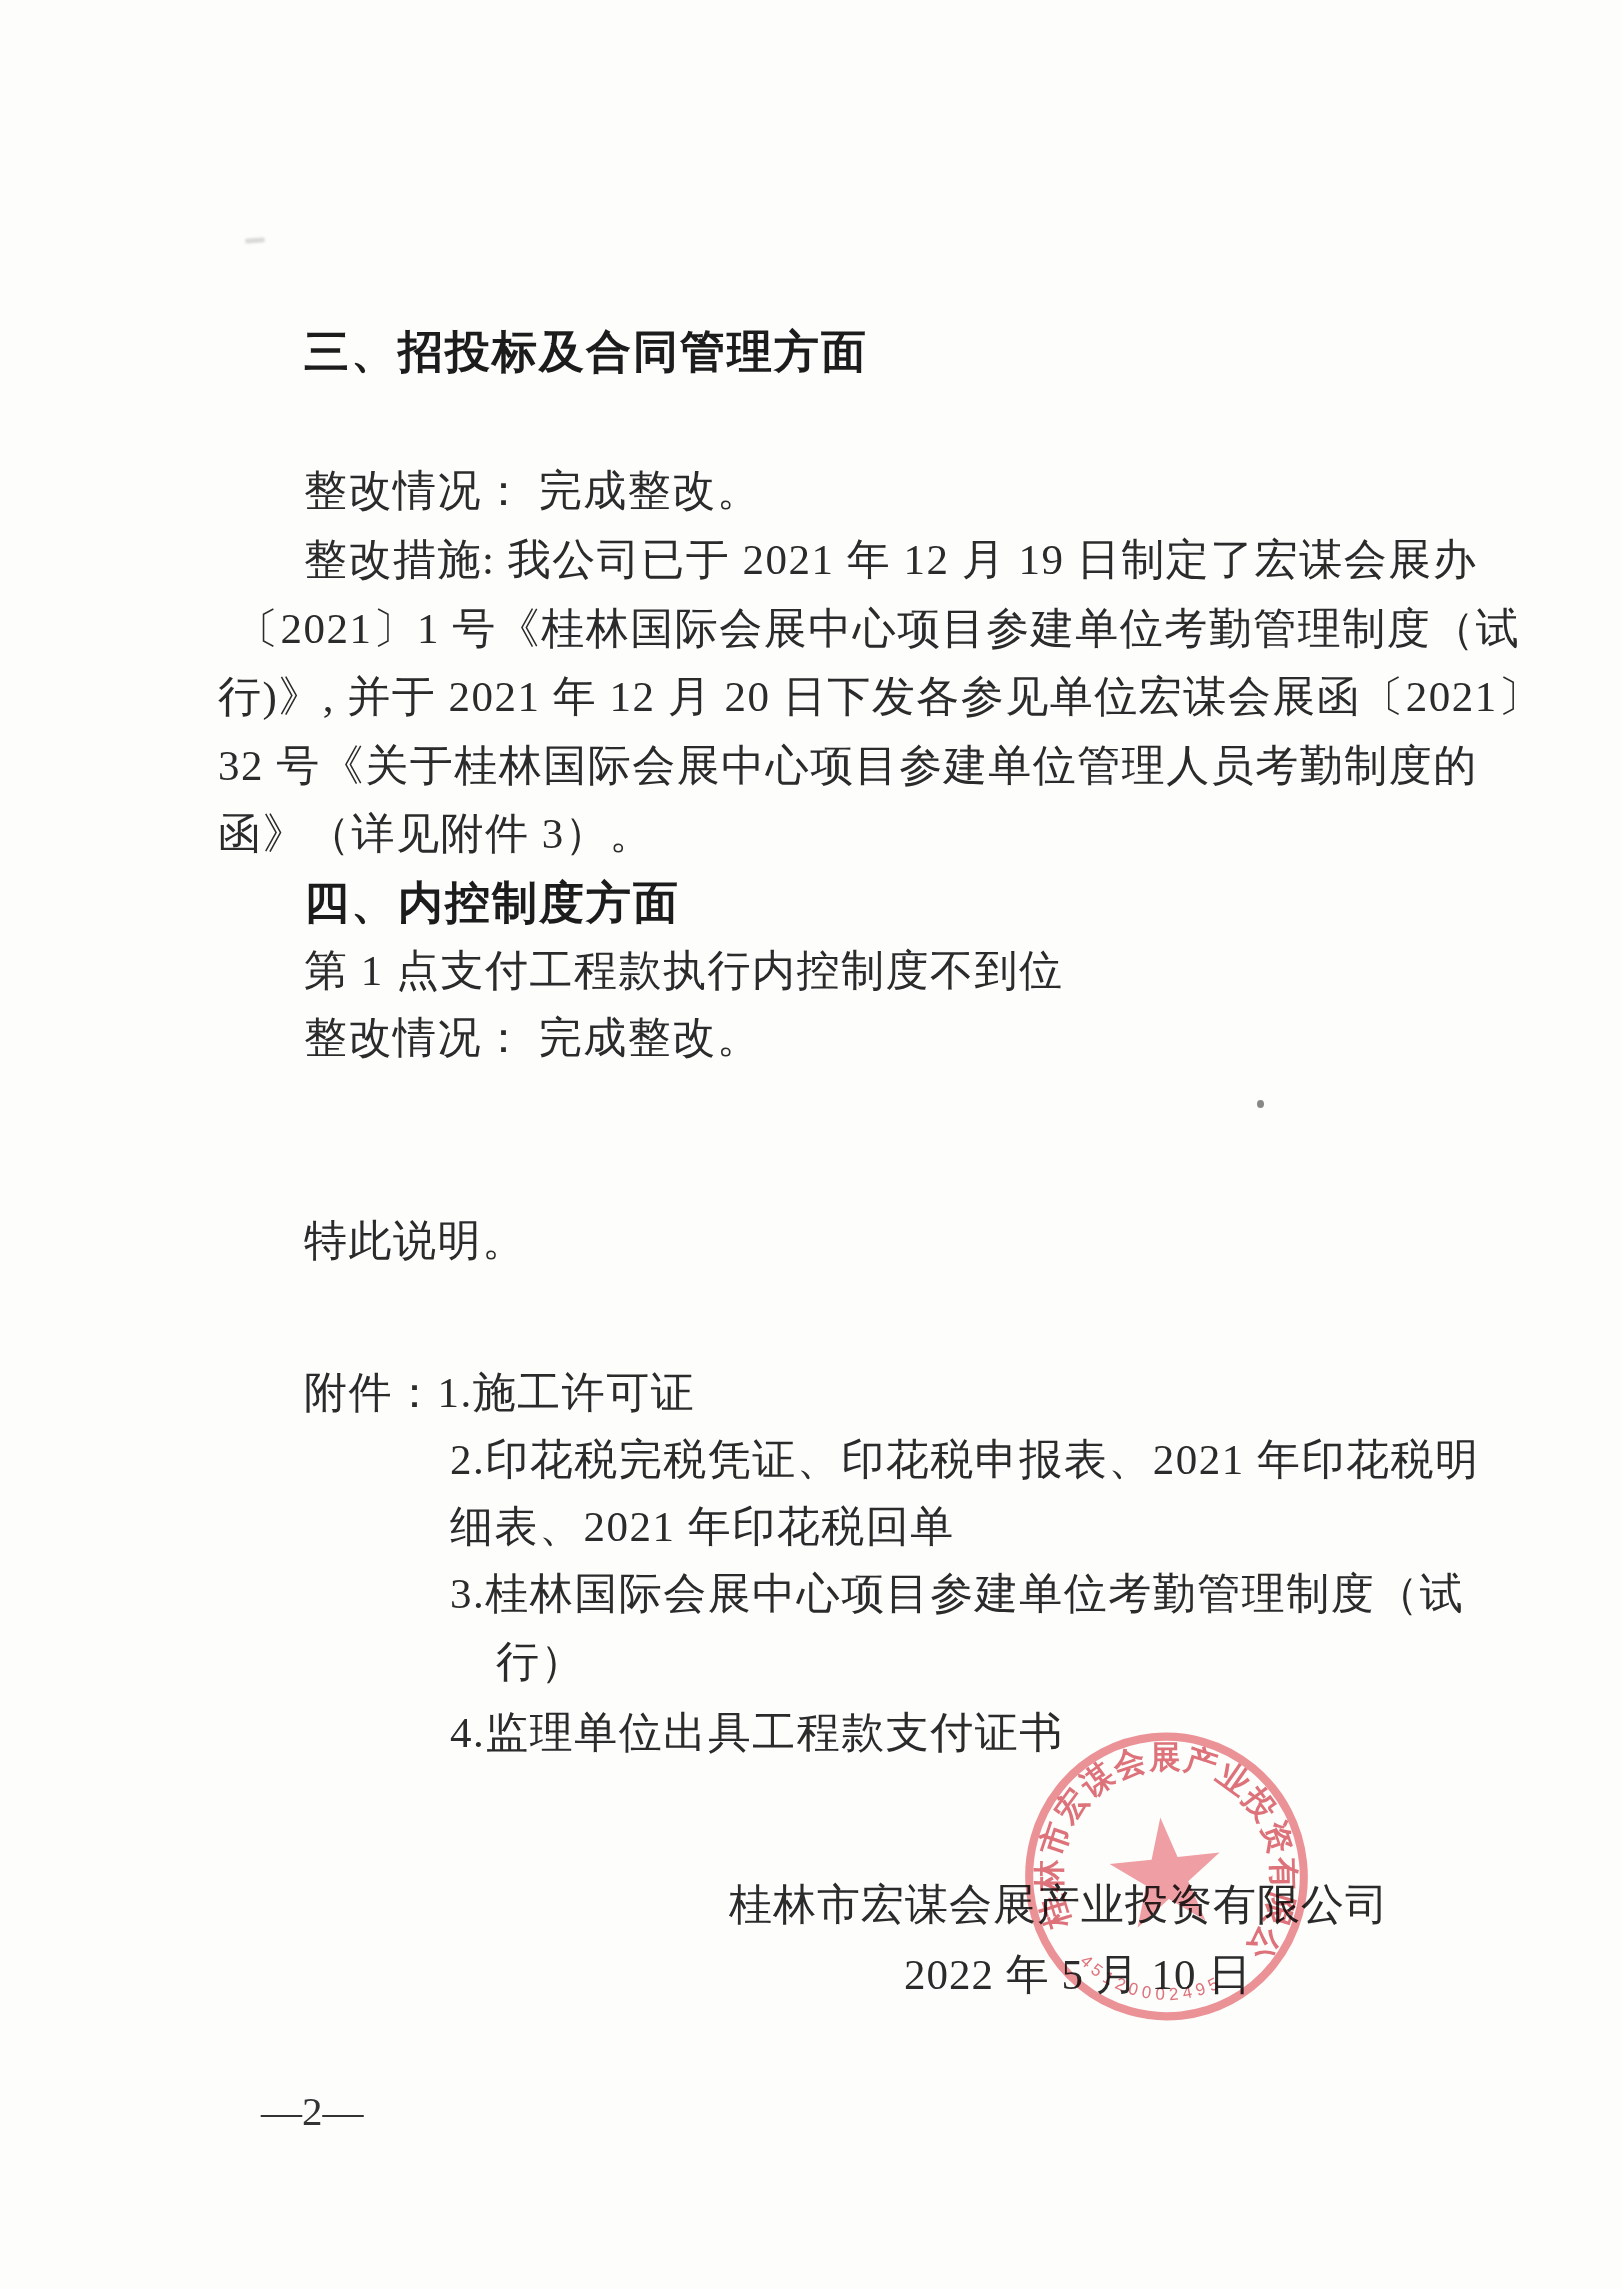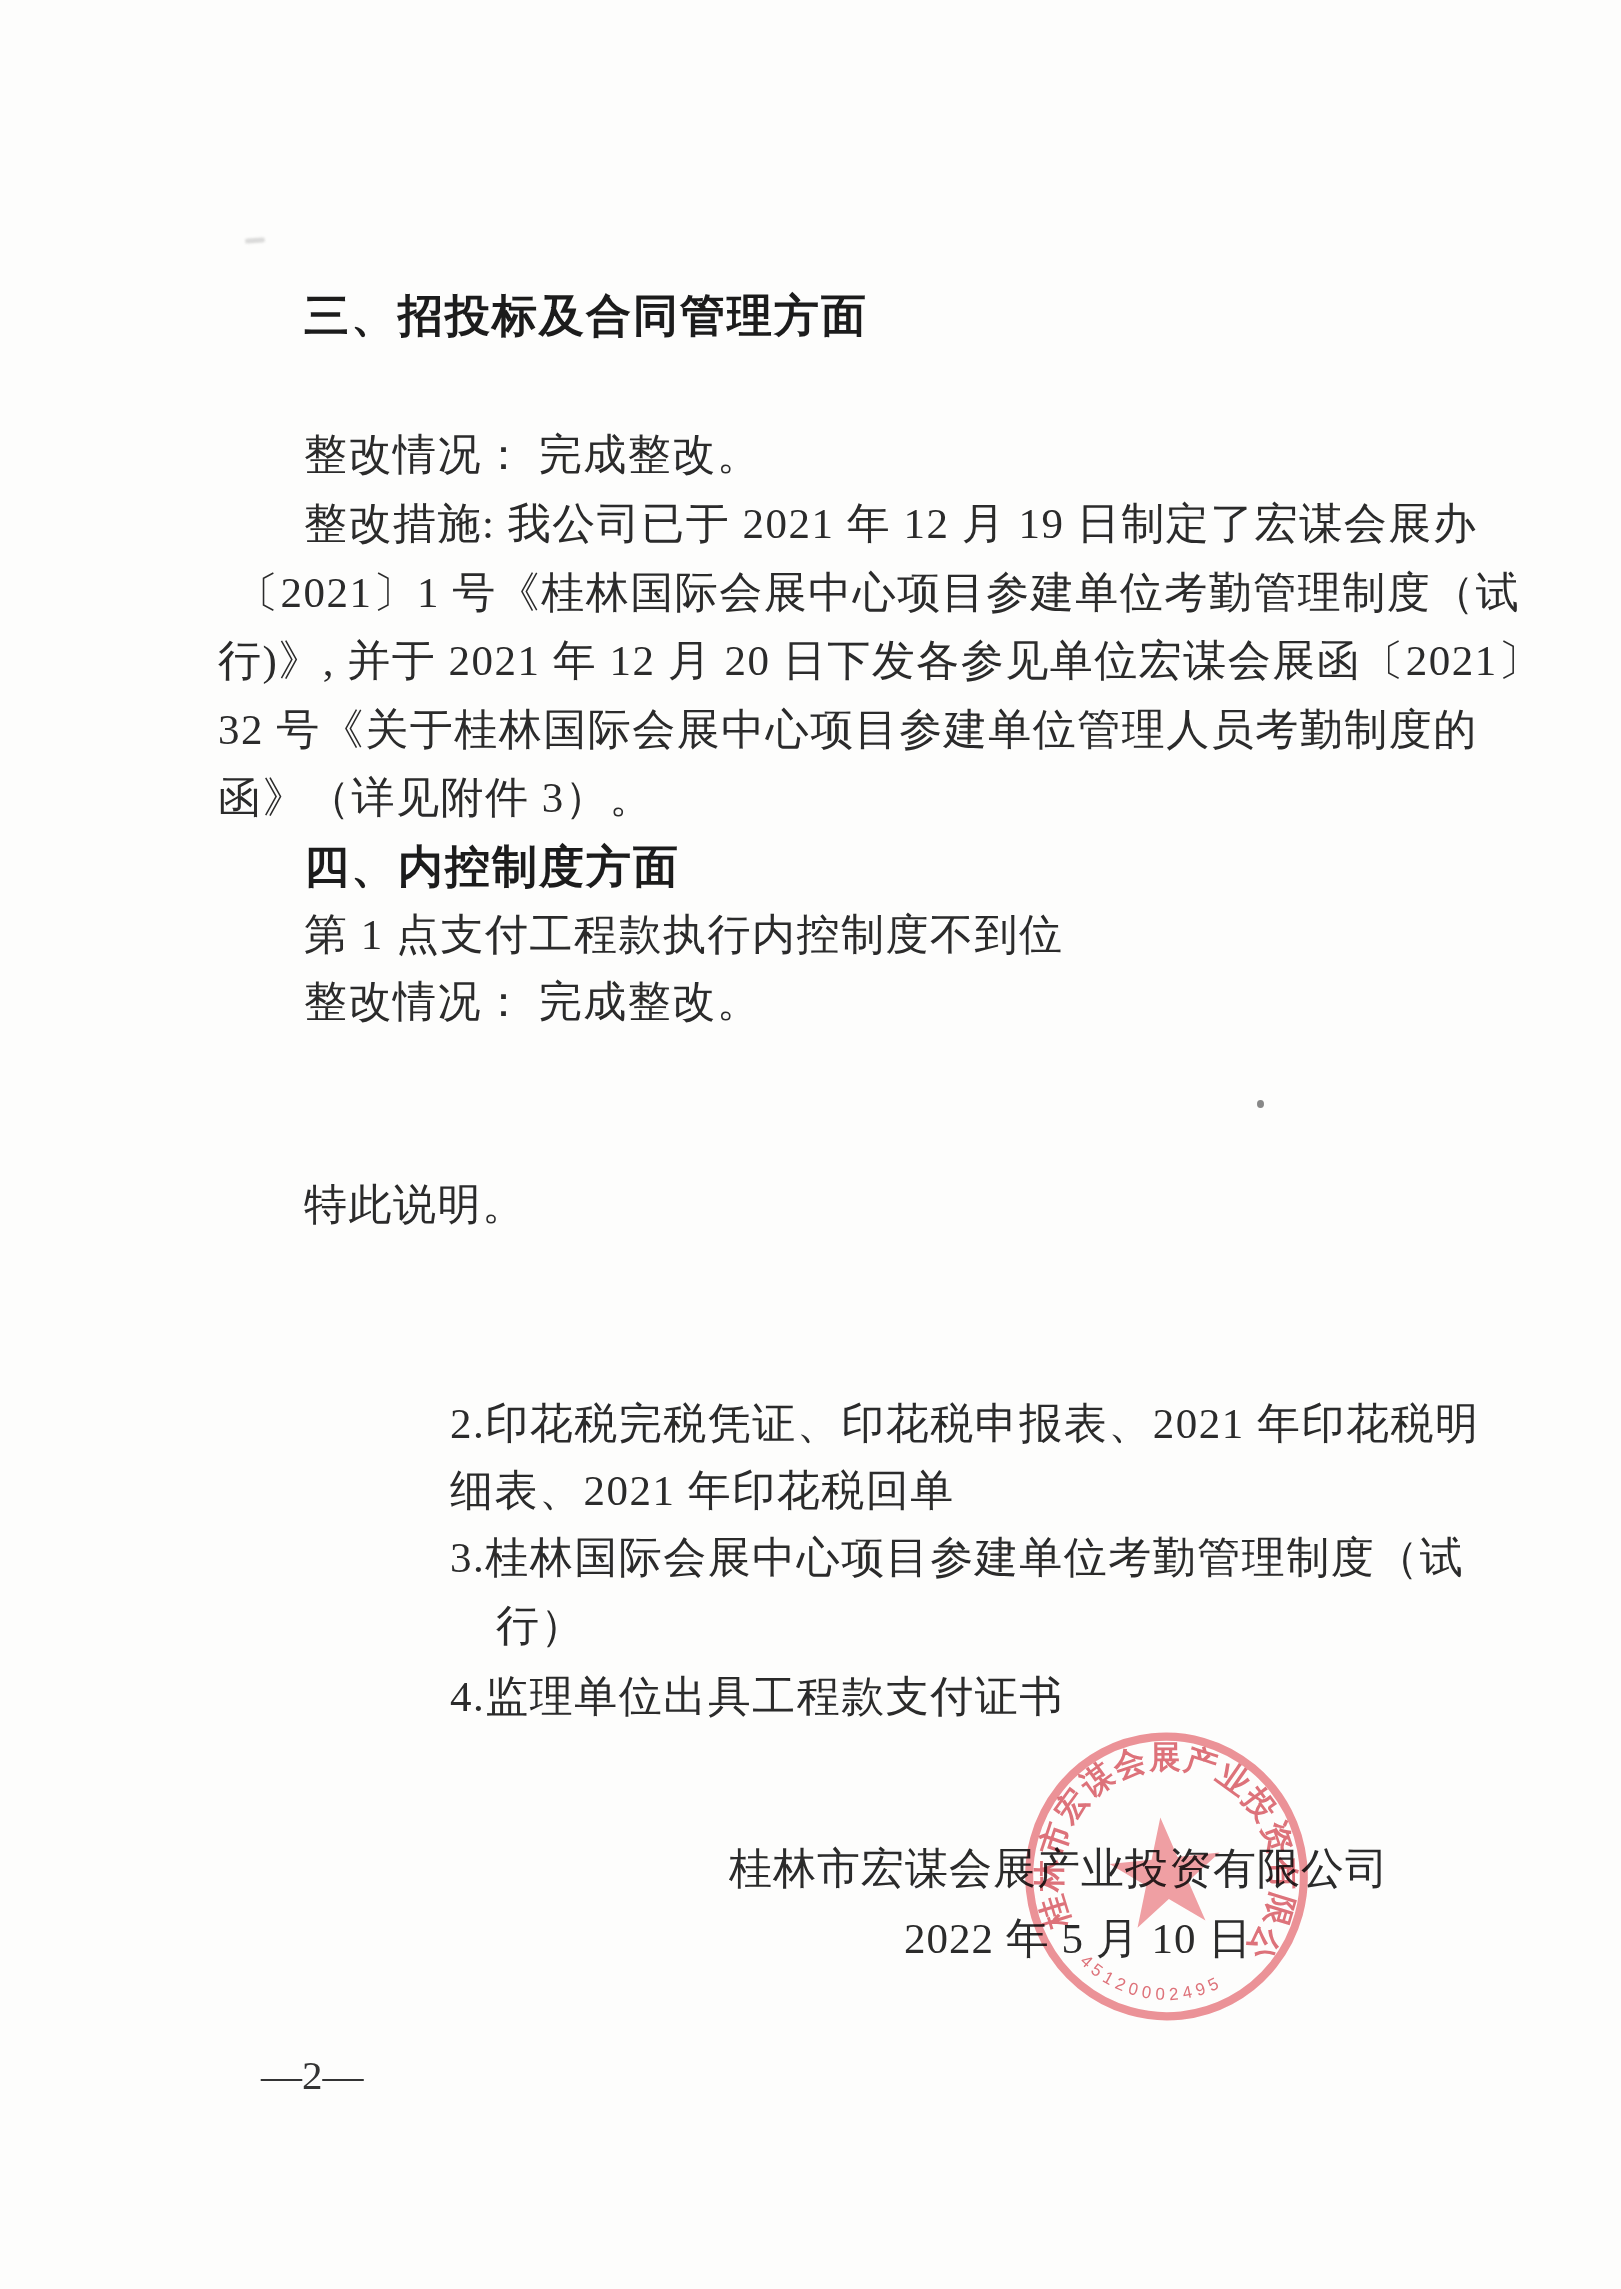--- a/index.html
+++ b/index.html
@@ -12,20 +12,21 @@
     color:#262626;
   }
   .page{position:absolute;inset:0;}
   .ln{
     position:absolute;
     white-space:pre;
     font-size:43px;
     line-height:51px;
     letter-spacing:1.5px;
     color:#2b2b2b;
+    margin-top:36px;
   }
   .ln.h{
     font-family:"Liberation Sans","DejaVu Sans",sans-serif;
     font-weight:700;
     font-size:45px;
     letter-spacing:2px;
     color:#1c1c1c;
   }
   .ln.sig{letter-spacing:1px;}
   .ln.pageno{font-size:41px;letter-spacing:0;color:#333;}
@@ -75,20 +76,21 @@
 
   <div class="ln h" style="left:304px;top:841px">四、内控制度方面</div>
 
   <div class="ln" style="left:304px;top:909px">第 1 点支付工程款执行内控制度不到位</div>
 
   <div class="ln" style="left:304px;top:976px">整改情况： 完成整改。</div>
 
 
   <div class="ln" style="left:304px;top:1179px">特此说明。</div>
 
+  <div class="ln" style="left:304px;top:1331px">附件：1.施工许可证</div>
   <div class="ln" style="left:450px;top:1398px">2.印花税完税凭证、印花税申报表、2021 年印花税明</div>
   <div class="ln" style="left:450px;top:1465px">细表、2021 年印花税回单</div>
   <div class="ln" style="left:450px;top:1532px">3.桂林国际会展中心项目参建单位考勤管理制度（试</div>
   <div class="ln" style="left:496px;top:1600px">行）</div>
   <div class="ln" style="left:450px;top:1671px">4.监理单位出具工程款支付证书</div>
 
   <div class="ln sig" style="left:729px;top:1843px">桂林市宏谋会展产业投资有限公司</div>
   <div class="ln sig" style="left:904px;top:1913px">2022 年 5 月 10 日</div>
 
   <div class="ln pageno" style="left:261px;top:2050px">—2—</div>

